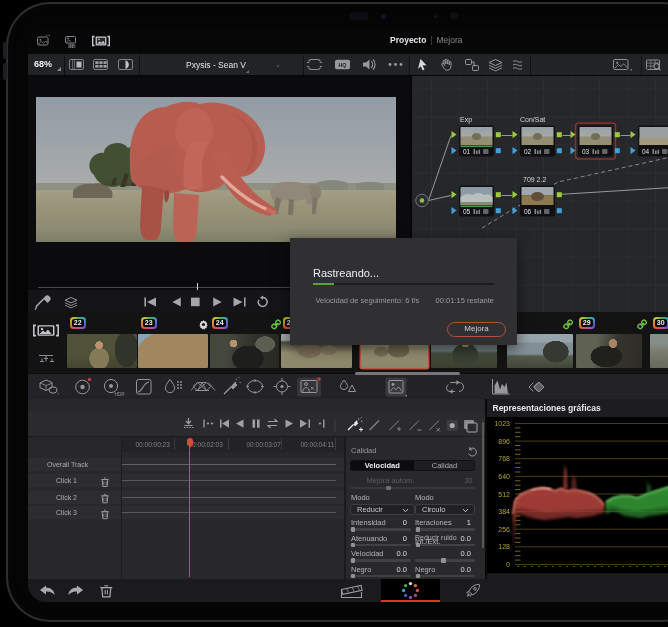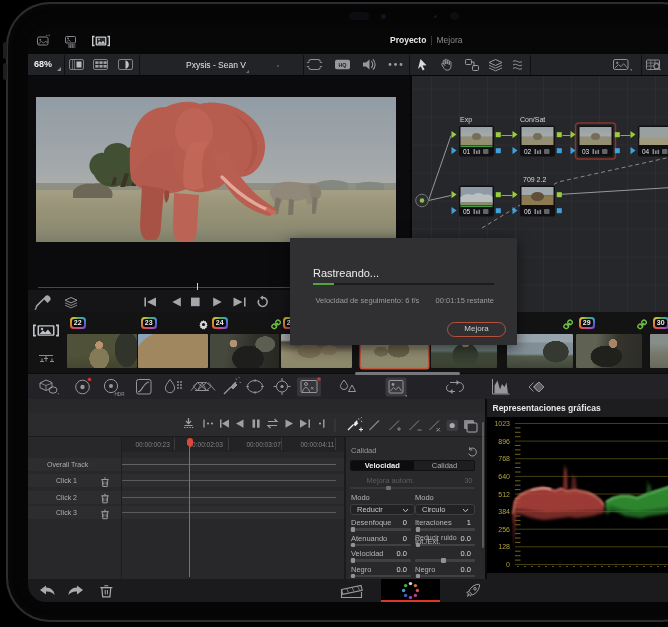--- a/index.html
+++ b/index.html
@@ -658,21 +658,21 @@
             <div class="sthumb" style="left:36px;background:#6f6f72;"></div>
           </div>
     <div class="lbl" style="left:5.5px;top:55.5px;">Modo</div>
     <div class="lbl" style="left:69.5px;top:55.5px;">Modo</div>
     <div class="drop" style="left:4.5px;top:66.5px;width:65px;">Reducir<svg class="abs" style="right:5px;top:3px;" width="7" height="5">
               <path d="M1 1L3.5 3.8 6 1" stroke="#bebec0" fill="none" stroke-width="1"></path>
             </svg></div>
     <div class="drop" style="left:69.5px;top:66.5px;width:60px;">Circulo<svg class="abs" style="right:5px;top:3px;" width="7" height="5">
               <path d="M1 1L3.5 3.8 6 1" stroke="#bebec0" fill="none" stroke-width="1"></path>
             </svg></div>
-    <div class="lbl" style="left:5.5px;top:81px;">Desenfoque</div>
+    <div class="lbl" style="left:5.5px;top:81px;">Intensidad</div>
           <div class="val" style="left:31.5px;top:81px;width:30px;">0</div>
     <div class="lbl" style="left:69.5px;top:81px;">Iteraciones</div>
           <div class="val" style="left:95.5px;top:81px;width:30px;">1</div>
     <div class="slider" style="left:4.5px;top:91px;width:61px;">
             <div class="sthumb" style="left:.5px;"></div>
           </div>
     <div class="slider" style="left:69.5px;top:91px;width:60px;">
             <div class="sthumb" style="left:.5px;"></div>
           </div>
     <div class="lbl" style="left:5.5px;top:96.5px;">Atenuando</div>

